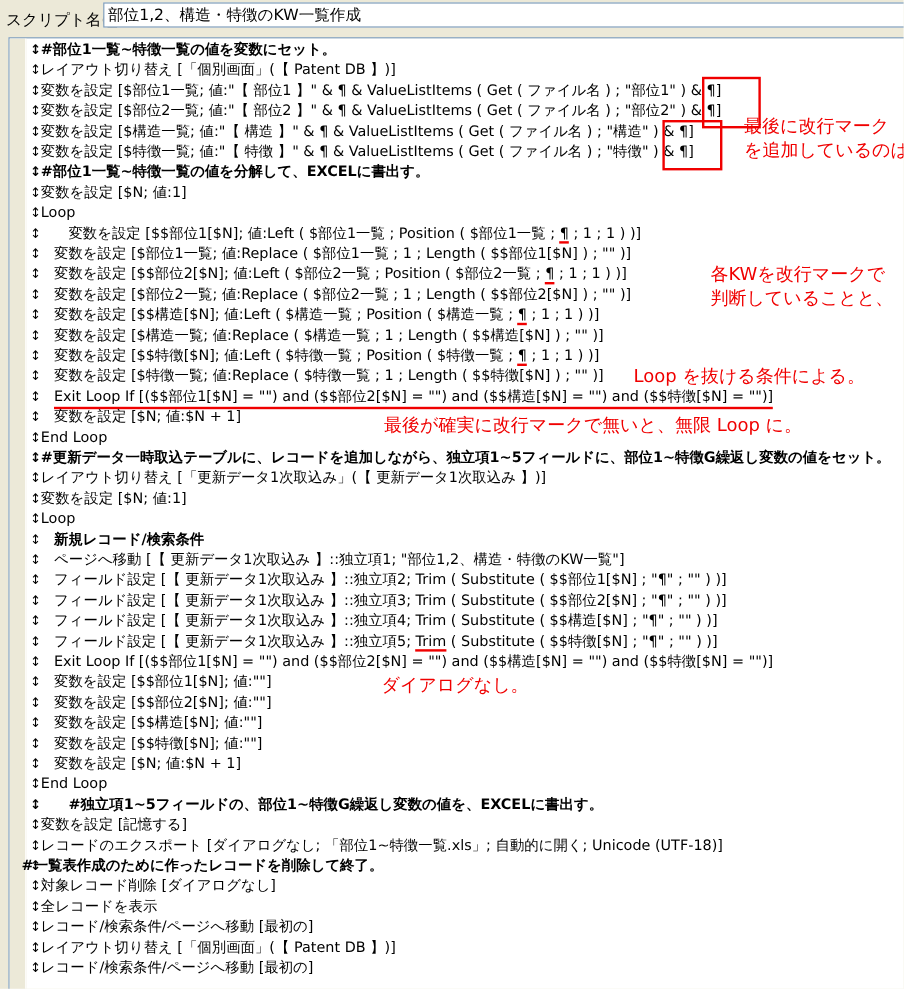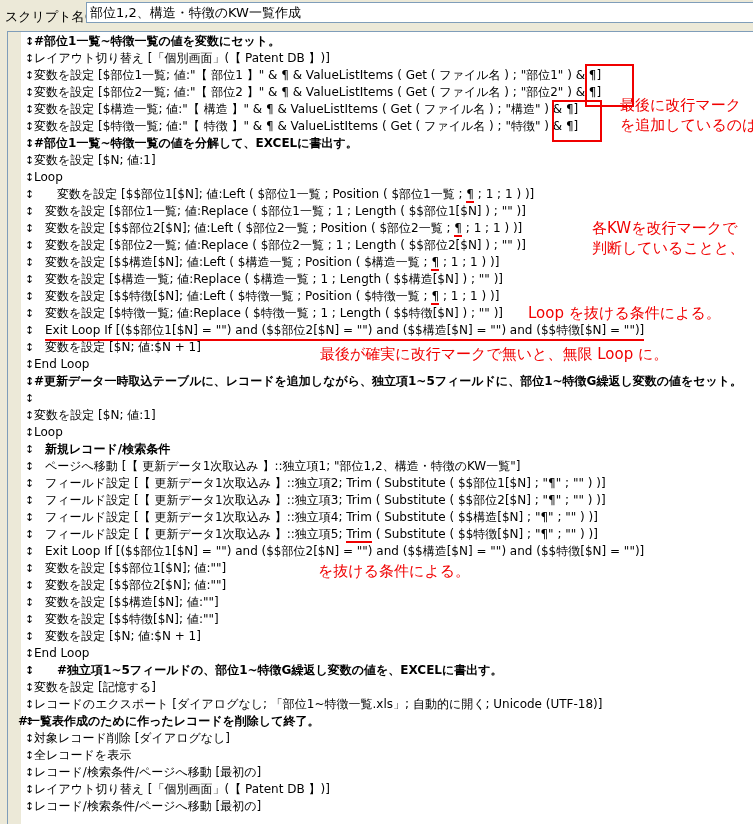--- a/index.html
+++ b/index.html
@@ -121,20 +121,21 @@
     <div class="row" style="top: 324px;">
       <span class="step-icon">↕</span>
       <span class="step-text" style="left: 26px;">End Loop</span>
     </div>
     <div class="row bold" style="top: 341px;">
       <span class="step-icon">↕</span>
       <span class="step-text" style="left: 26px;">#更新データ一時取込テーブルに、レコードを追加しながら、独立項1~5フィールドに、部位1~特徴G繰返し変数の値をセット。</span>
     </div>
     <div class="row" style="top: 358px;">
       <span class="step-icon">↕</span>
+      <span class="step-text" style="left: 26px;">レイアウト切り替え [「更新データ1次取込み」(【 更新データ1次取込み 】)]</span>
     </div>
     <div class="row" style="top: 375px;">
       <span class="step-icon">↕</span>
       <span class="step-text" style="left: 26px;">変数を設定 [$N; 値:1]</span>
     </div>
     <div class="row" style="top: 392px;">
       <span class="step-icon">↕</span>
       <span class="step-text" style="left: 26px;">Loop</span>
     </div>
     <div class="row" style="top: 409px;">
@@ -225,16 +226,16 @@
       <span class="step-icon">↕</span>
       <span class="step-text" style="left: 26px;">レコード/検索条件/ページへ移動 [最初の]</span>
     </div>
   </div>
 
 <div id="overlay">
     <div class="annot" style="left: 620px; top: 95px;">最後に改行マーク<br>を追加しているのは</div>
     <div class="annot" style="left: 592px; top: 218px;">各KWを改行マークで<br>判断していることと、</div>
     <div class="annot" style="left: 528px; top: 303px;">Loop を抜ける条件による。</div>
     <div class="annot" style="left: 320px; top: 344px;">最後が確実に改行マークで無いと、無限 Loop に。</div>
-    <div class="annot" style="left: 318px; top: 561px;">を抜ける条件による。</div>
+    <div class="annot" style="left: 318px; top: 561px;">ダイアログなし。</div>
     <div class="rbox" style="left: 585px; top: 64px; width: 45px; height: 39px;"></div>
     <div class="rbox" style="left: 552px; top: 100px; width: 46px; height: 38px;"></div>
   </div>
 
 </body></html>

